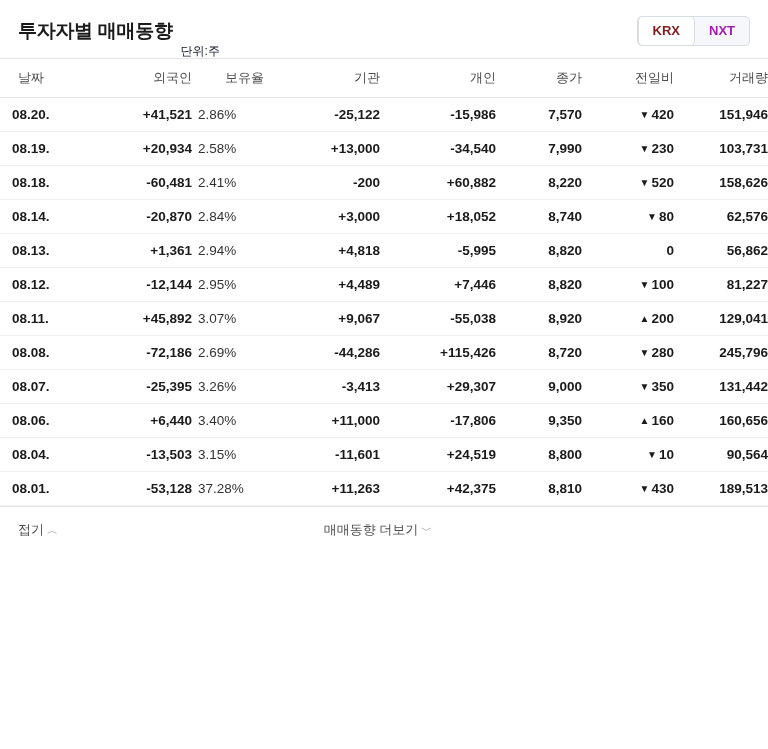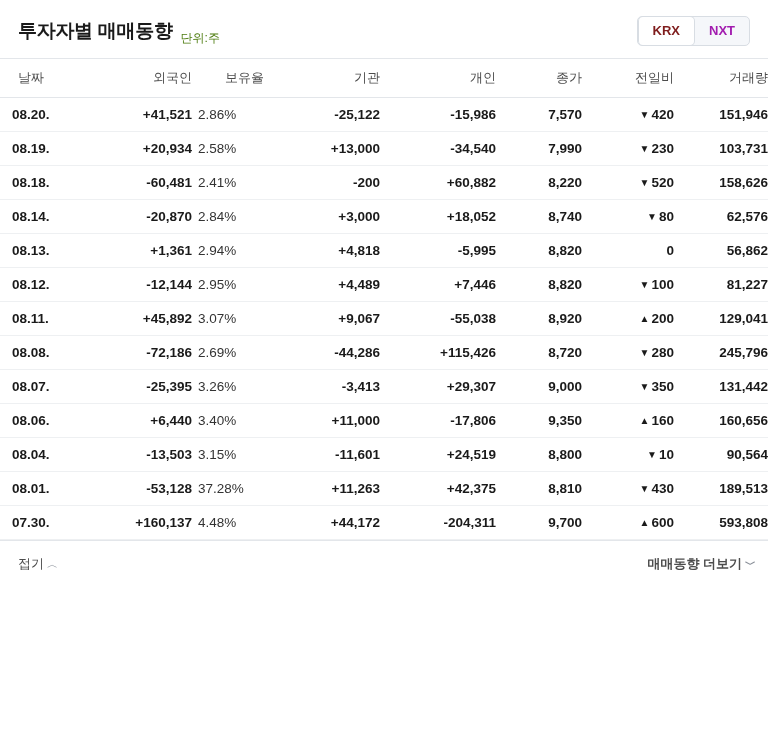--- a/index.html
+++ b/index.html
@@ -25,24 +25,24 @@
     height: 58px;
   }
   .title {
     font-size: 19px;
     font-weight: bold;
     color: #1a1a1a;
     letter-spacing: -0.3px;
   }
   .unit {
     font-size: 12px;
-    color: #4d7c0f;
+    color: #0f172a;
     margin-left: 8px;
     position: relative;
-    top: 7px;
+    top: 20px;
   }
   .spacer { flex: 1; }
 
   .market-toggle {
     display: flex;
     align-items: center;
     border: 1px solid #d8dde3;
     border-radius: 5px;
     overflow: hidden;
     height: 30px;
@@ -133,24 +133,23 @@
     height: 46px;
     border-top: 1px solid #e3e6ea;
     font-size: 13px;
     color: #4c4c4c;
     padding: 0 18px;
   }
   .footer .fold { cursor: pointer; }
   .footer .more {
     position: absolute;
     left: 0; right: 12px;
-    text-align: right;
+    text-align: center;
     cursor: pointer;
     pointer-events: auto;
-    font-weight: bold;
   }
   .footer-wrap { position: relative; }
   .chev { font-size: 11px; margin-left: 3px; color: #8a9099; }
 </style>
 </head>
 <body>
 
 <div class="page">
 
   <div class="header">
@@ -300,30 +299,20 @@
         <tr>
           <td class="date">08.01.</td>
           <td class=" down">-53,128</td>
           <td class="ratio">37.28%</td>
           <td class=" up">+11,263</td>
           <td class=" up">+42,375</td>
           <td class="">8,810</td>
           <td class="diff-cell down"><span class="arrow">▼</span><span>430</span></td>
           <td class="pad-right">189,513</td>
         </tr>
-        <tr>
-          <td class="date">07.30.</td>
-          <td class=" up">+160,137</td>
-          <td class="ratio">4.48%</td>
-          <td class=" up">+44,172</td>
-          <td class=" down">-204,311</td>
-          <td class="">9,700</td>
-          <td class="diff-cell up"><span class="arrow">▲</span><span>600</span></td>
-          <td class="pad-right">593,808</td>
-        </tr>
       </tbody>
   </table>
 
   <div class="footer-wrap">
     <div class="footer">
       <span class="fold">
         <span>접기</span><span class="chev">︿</span>
       </span>
       <span class="more">
         <span>매매동향 더보기</span><span class="chev">﹀</span>

